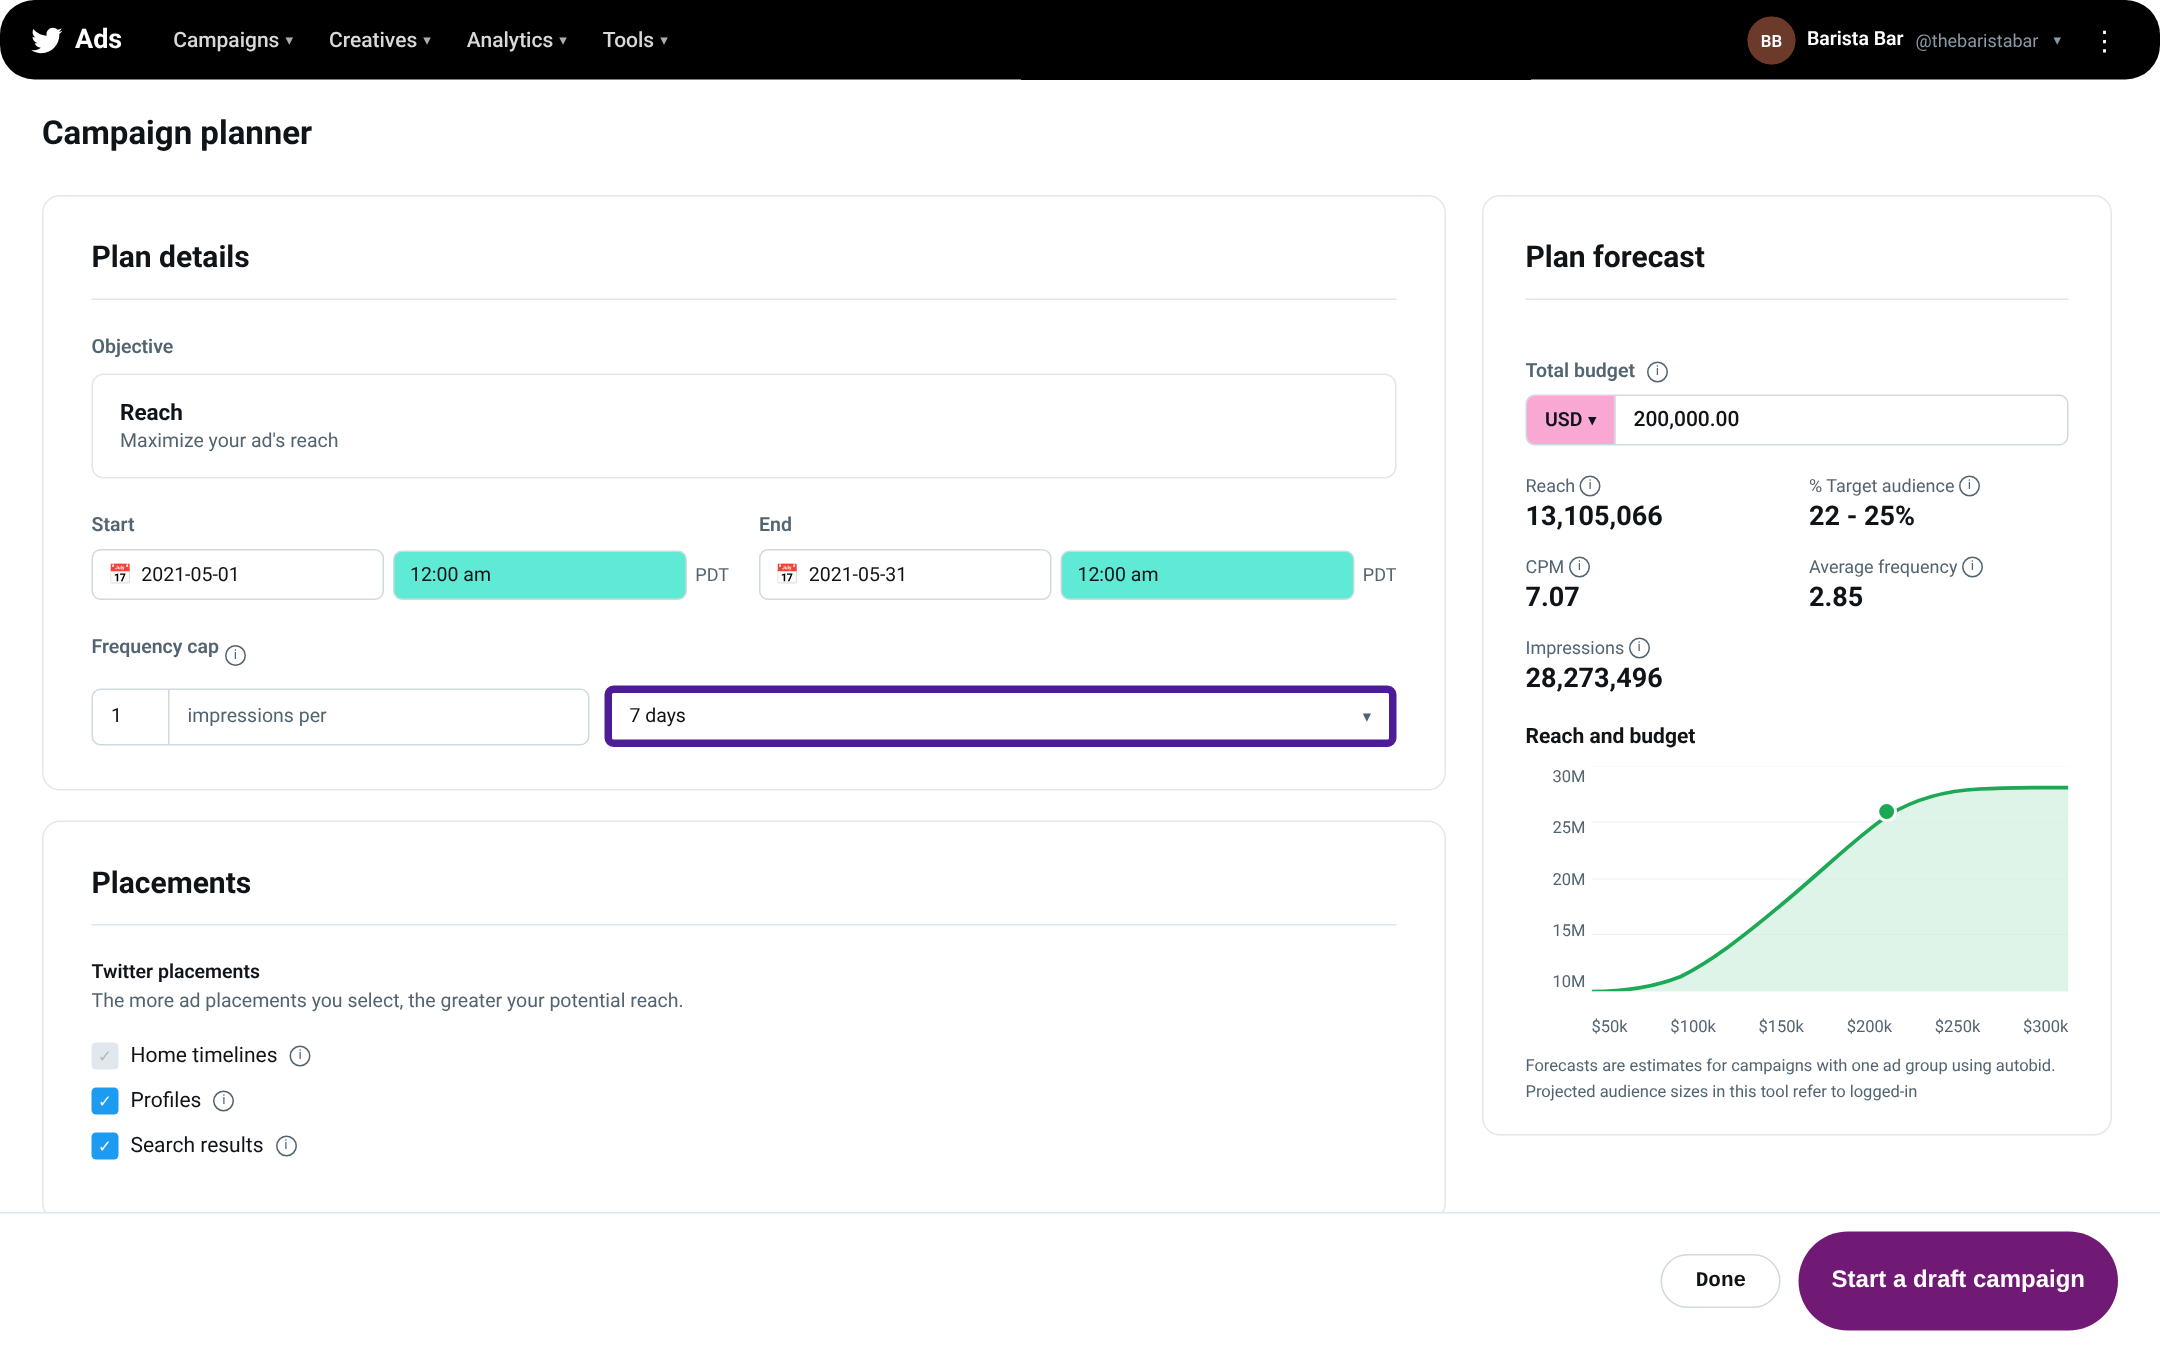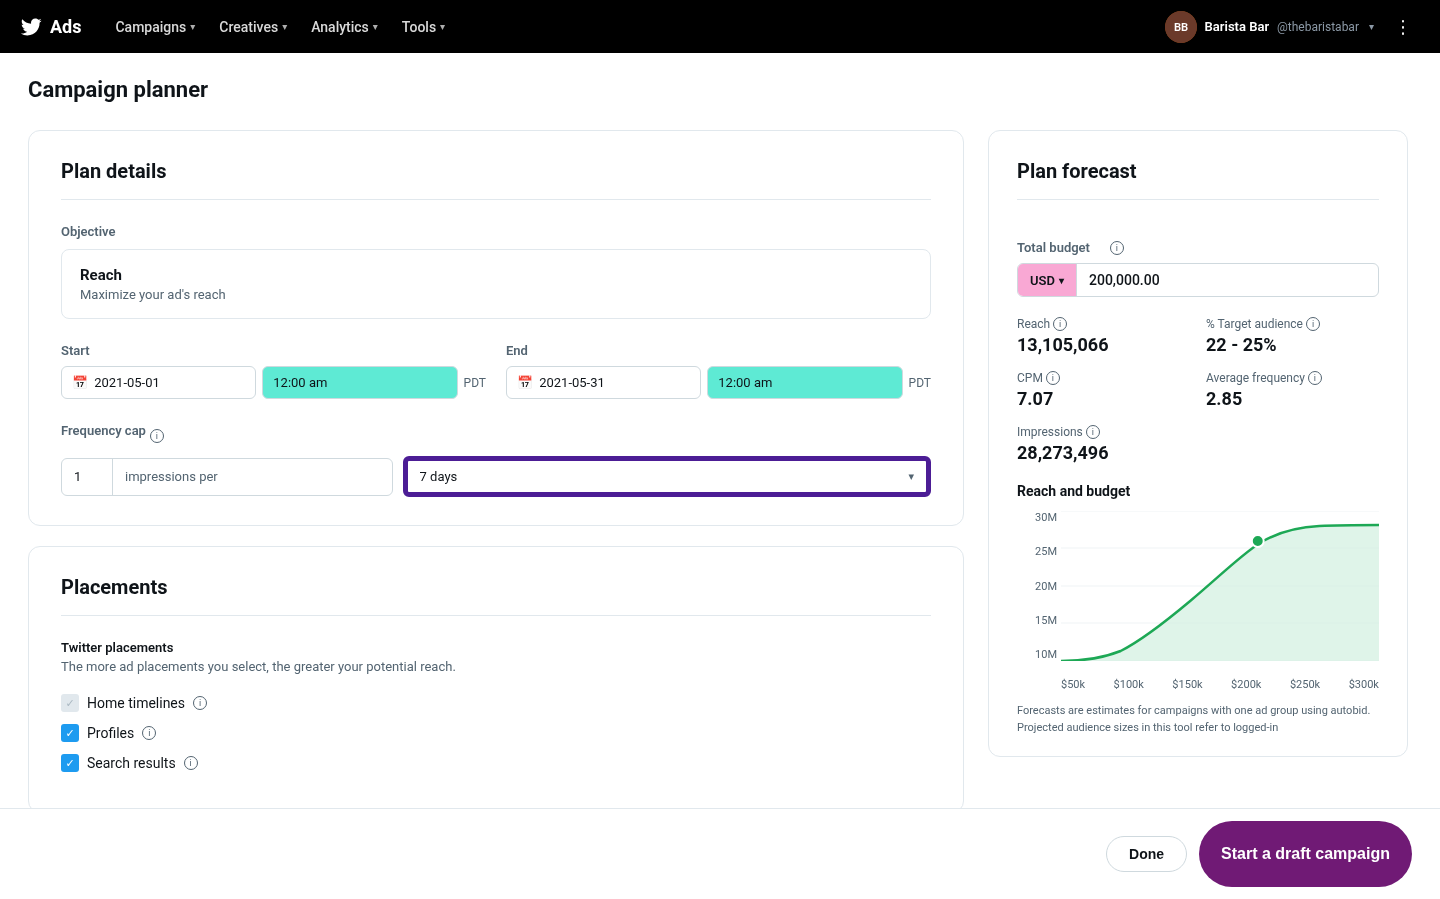--- a/index.html
+++ b/index.html
@@ -9,20 +9,21 @@
     .topnav {
       background: #000;
       display: flex;
       align-items: center;
       padding: 0 20px;
       height: 53px;
       position: fixed;
       top: 0; left: 0; right: 0;
       z-index: 100;
       gap: 4px;
+      border-radius: 23px;
     }
     .topnav-logo {
       color: #fff;
       font-size: 20px;
       margin-right: 4px;
       display: flex;
       align-items: center;
     }
     .topnav-brand {
       color: #fff;
@@ -253,21 +254,21 @@
     }
     .forecast-title {
       font-size: 20px;
       font-weight: 700;
       margin-bottom: 40px;
       padding-bottom: 16px;
       border-bottom: 1px solid #e1e8ed;
     }
 
     .budget-label-row {
-      display: flex; align-items: center; gap: 20px;
+      display: flex; align-items: center; gap: 8px;
       margin-bottom: 8px;
     }
     .budget-label { font-size: 13px; font-weight: 600; color: #536471; }
     .budget-input-wrap {
       display: flex;
       border: 1px solid #cfd9de;
       border-radius: 6px;
       overflow: hidden;
       margin-bottom: 20px;
     }
@@ -366,20 +367,21 @@
     }
     .btn-done {
       background: #fff;
       border: 1px solid #cfd9de;
       border-radius: 999px;
       padding: 9px 22px;
       font-size: 14px;
       font-weight: 700;
       color: #0f1419;
       cursor: pointer;
+      font-family: Liberation Mono, monospace;
     }
     .btn-draft {
       background: #701a75;
       border: none;
       border-radius: 999px;
       padding: 24px 22px;
       font-size: 16px;
       font-weight: 700;
       color: #fff;
       cursor: pointer;

